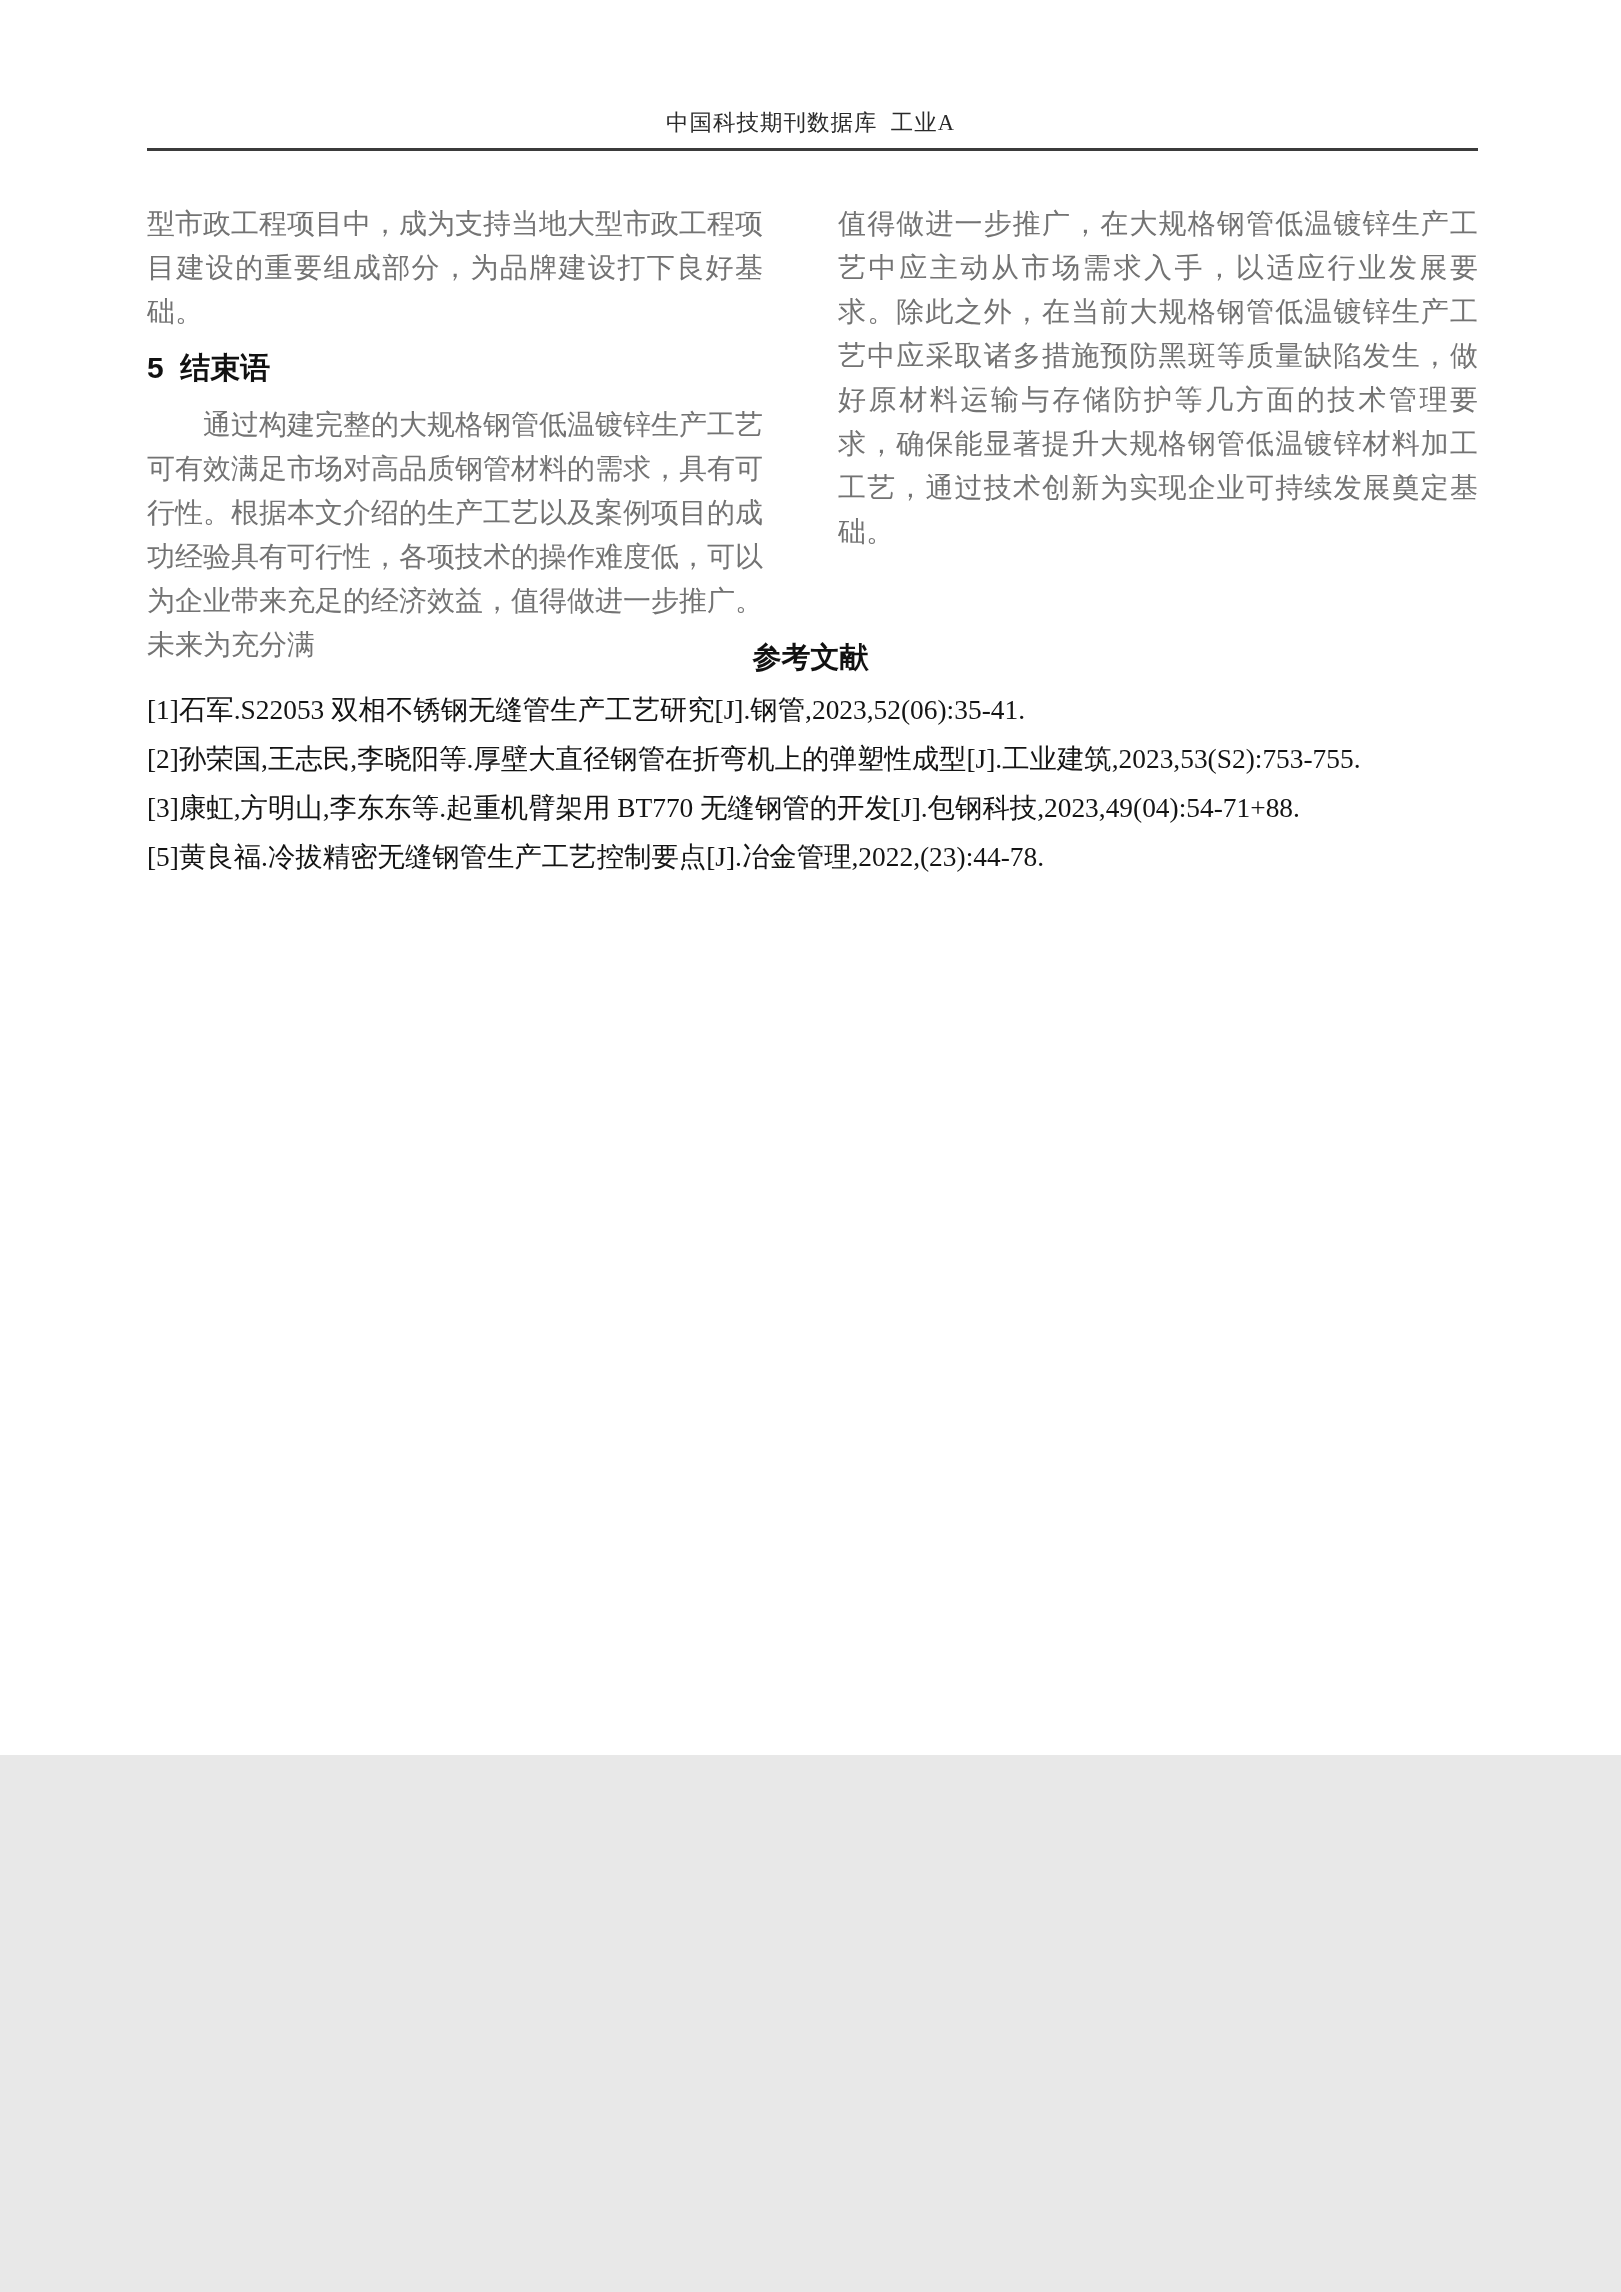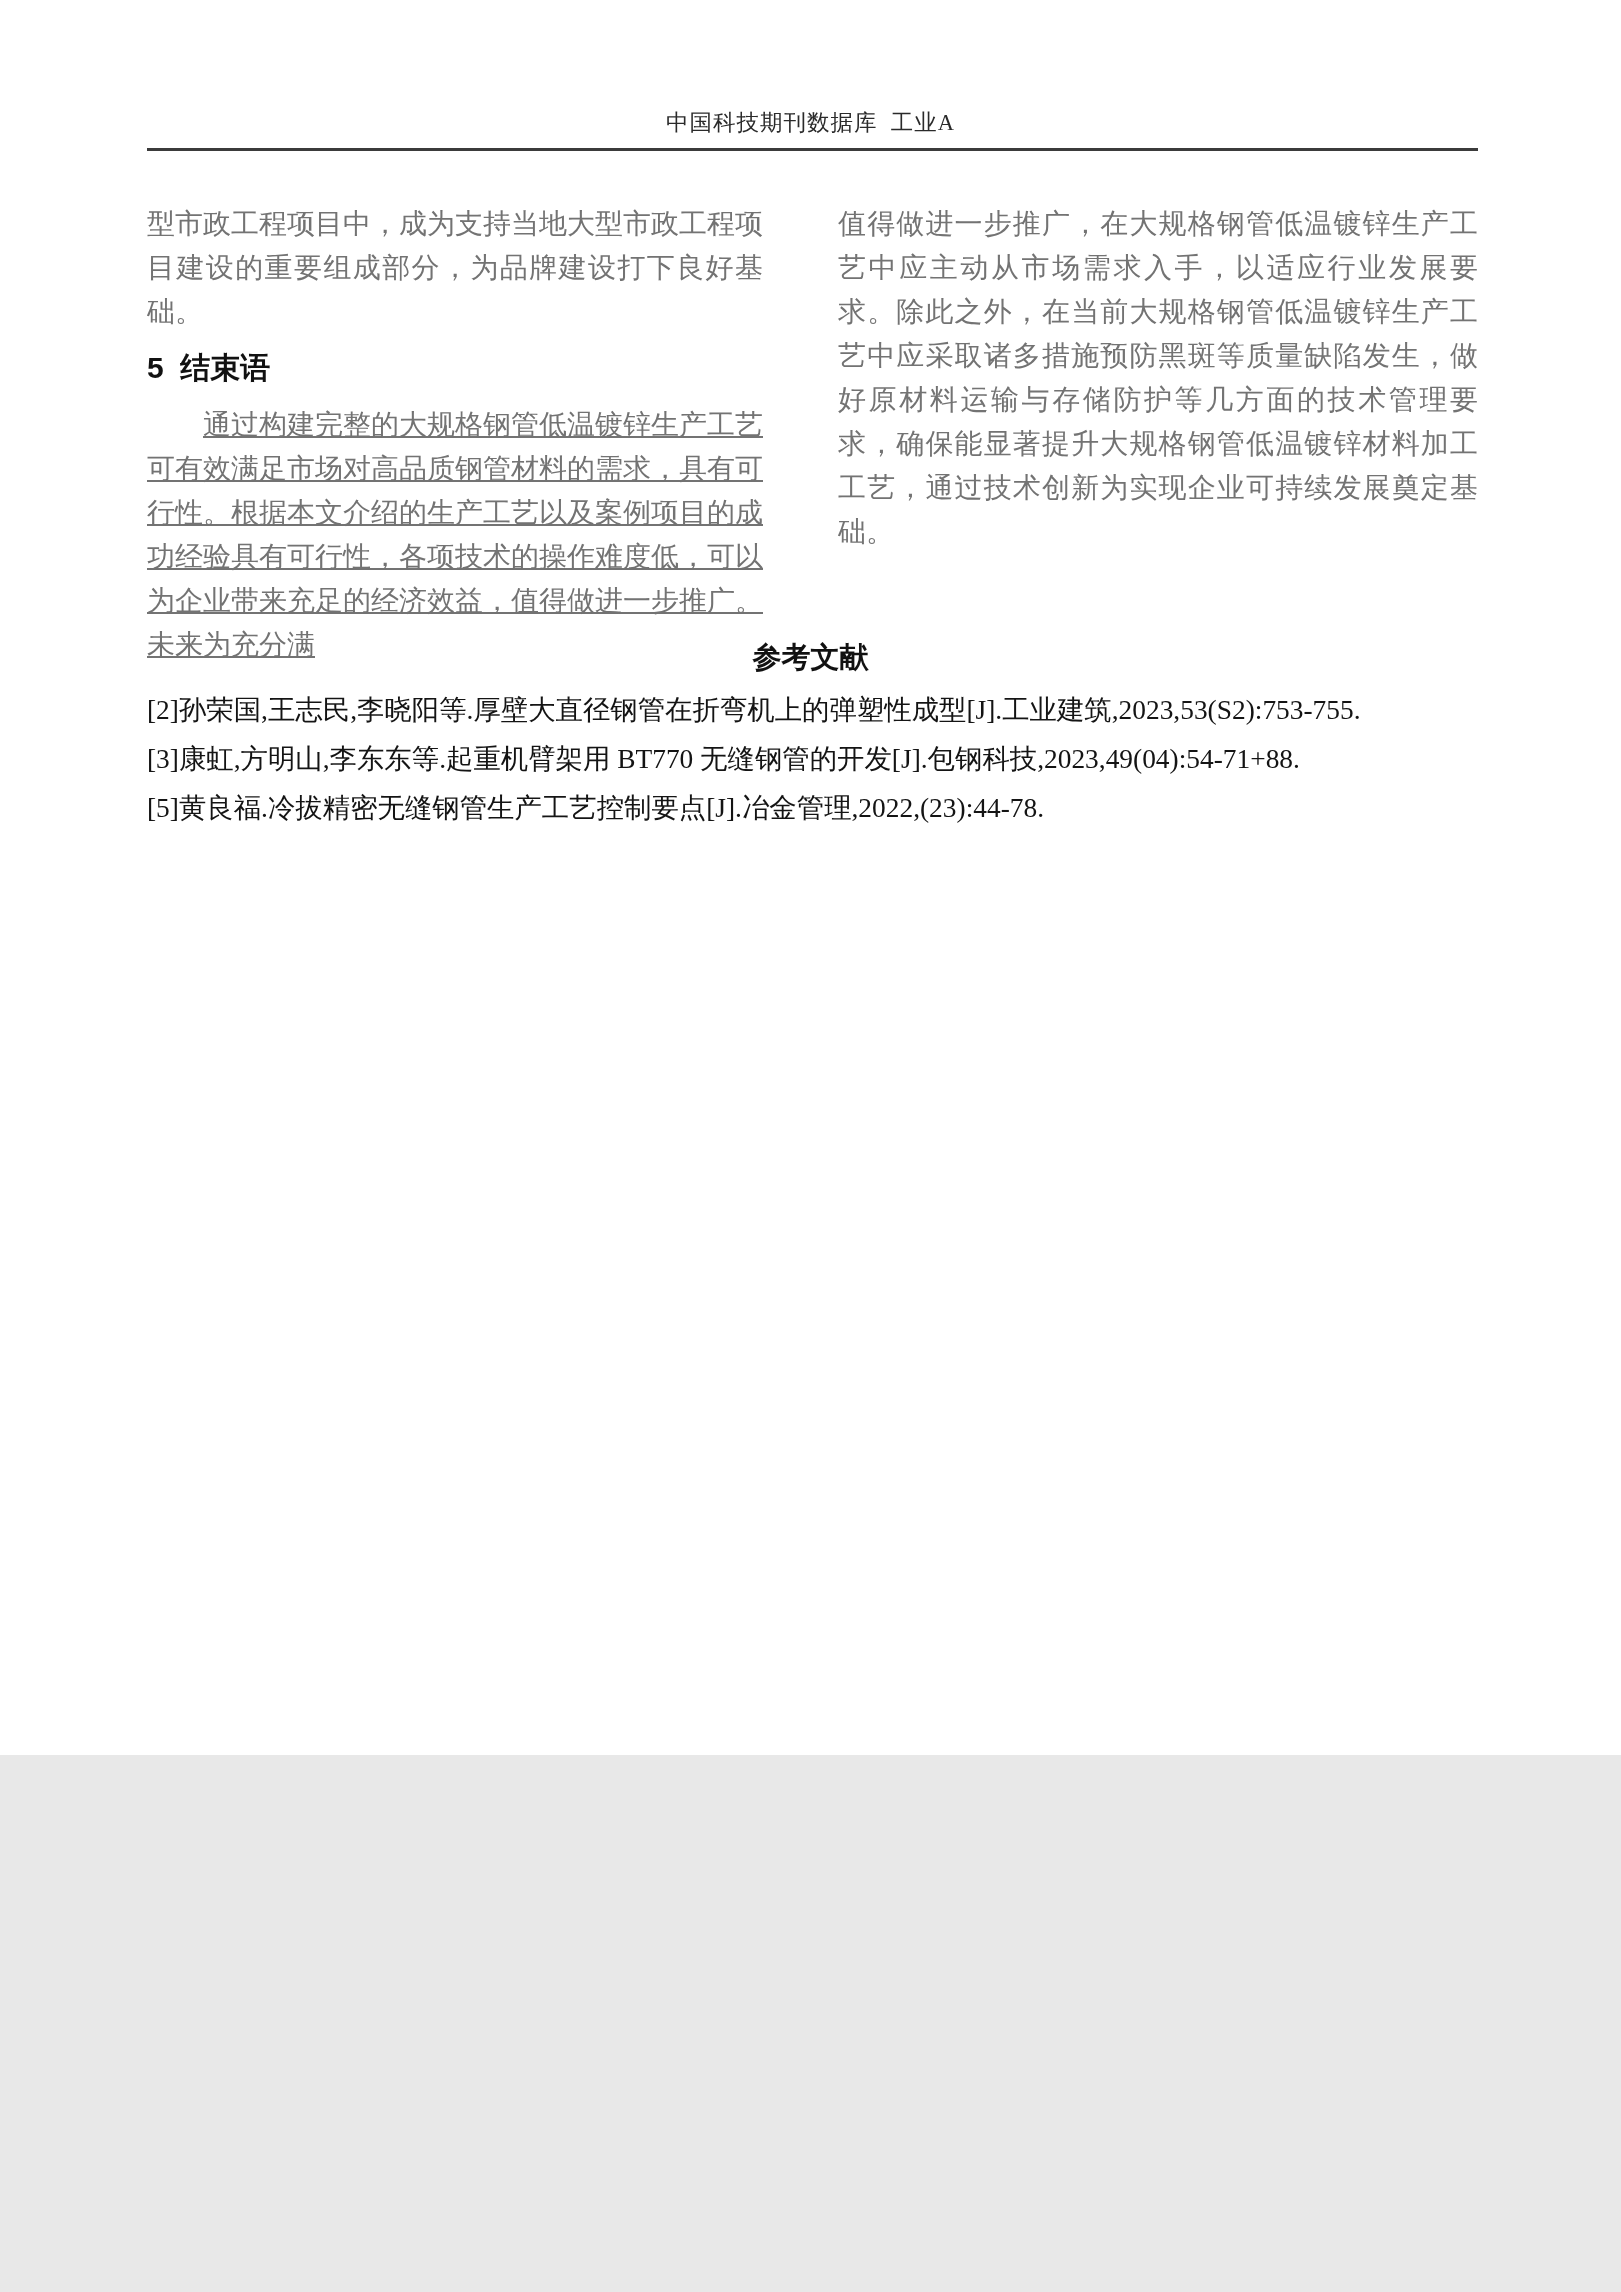--- a/index.html
+++ b/index.html
@@ -46,21 +46,21 @@
   }
   .col-left  { width: 616px; margin-right: 75px; }
   .col-right { width: 640px; }
   .body-text {
     margin: 0;
     font-size: 28px;
     line-height: 44px;
     text-align: justify;
     color: #737373;
   }
-  .indent-2em { text-indent: 2em; text-decoration: underline; }
+  .indent-2em { text-indent: 2em; }
   .section-heading {
     margin: 11.8px 0 13.7px 0;
     font-family: "Liberation Sans", "DejaVu Sans", sans-serif;
     font-weight: bold;
     font-size: 30px;
     line-height: 44px;
     color: #111111;
     white-space: pre;
   }
   .ref-heading {
@@ -117,20 +117,21 @@
       <p class="body-text indent-2em">通过构建完整的大规格钢管低温镀锌生产工艺可有效满足市场对高品质钢管材料的需求，具有可行性。根据本文介绍的生产工艺以及案例项目的成功经验具有可行性，各项技术的操作难度低，可以为企业带来充足的经济效益，值得做进一步推广。未来为充分满</p>
     </div>
     <div class="col-right">
       <p class="body-text">值得做进一步推广，在大规格钢管低温镀锌生产工艺中应主动从市场需求入手，以适应行业发展要求。除此之外，在当前大规格钢管低温镀锌生产工艺中应采取诸多措施预防黑斑等质量缺陷发生，做好原材料运输与存储防护等几方面的技术管理要求，确保能显著提升大规格钢管低温镀锌材料加工工艺，通过技术创新为实现企业可持续发展奠定基础。</p>
     </div>
   </div>
 
   <h3 class="ref-heading">参考文献</h3>
 
   <div class="references">
+    <p class="ref-item">[1]石军.S22053 双相不锈钢无缝管生产工艺研究[J].钢管,2023,52(06):35-41.</p>
     <p class="ref-item">[2]孙荣国,王志民,李晓阳等.厚壁大直径钢管在折弯机上的弹塑性成型[J].工业建筑,2023,53(S2):753-755.</p>
     <p class="ref-item">[3]康虹,方明山,李东东等.起重机臂架用 BT770 无缝钢管的开发[J].包钢科技,2023,49(04):54-71+88.</p>
     <p class="ref-item">[5]黄良福.冷拔精密无缝钢管生产工艺控制要点[J].冶金管理,2022,(23):44-78.</p>
   </div>
 
   <div class="page-number">-126-</div>
 
 </div>
 
 

